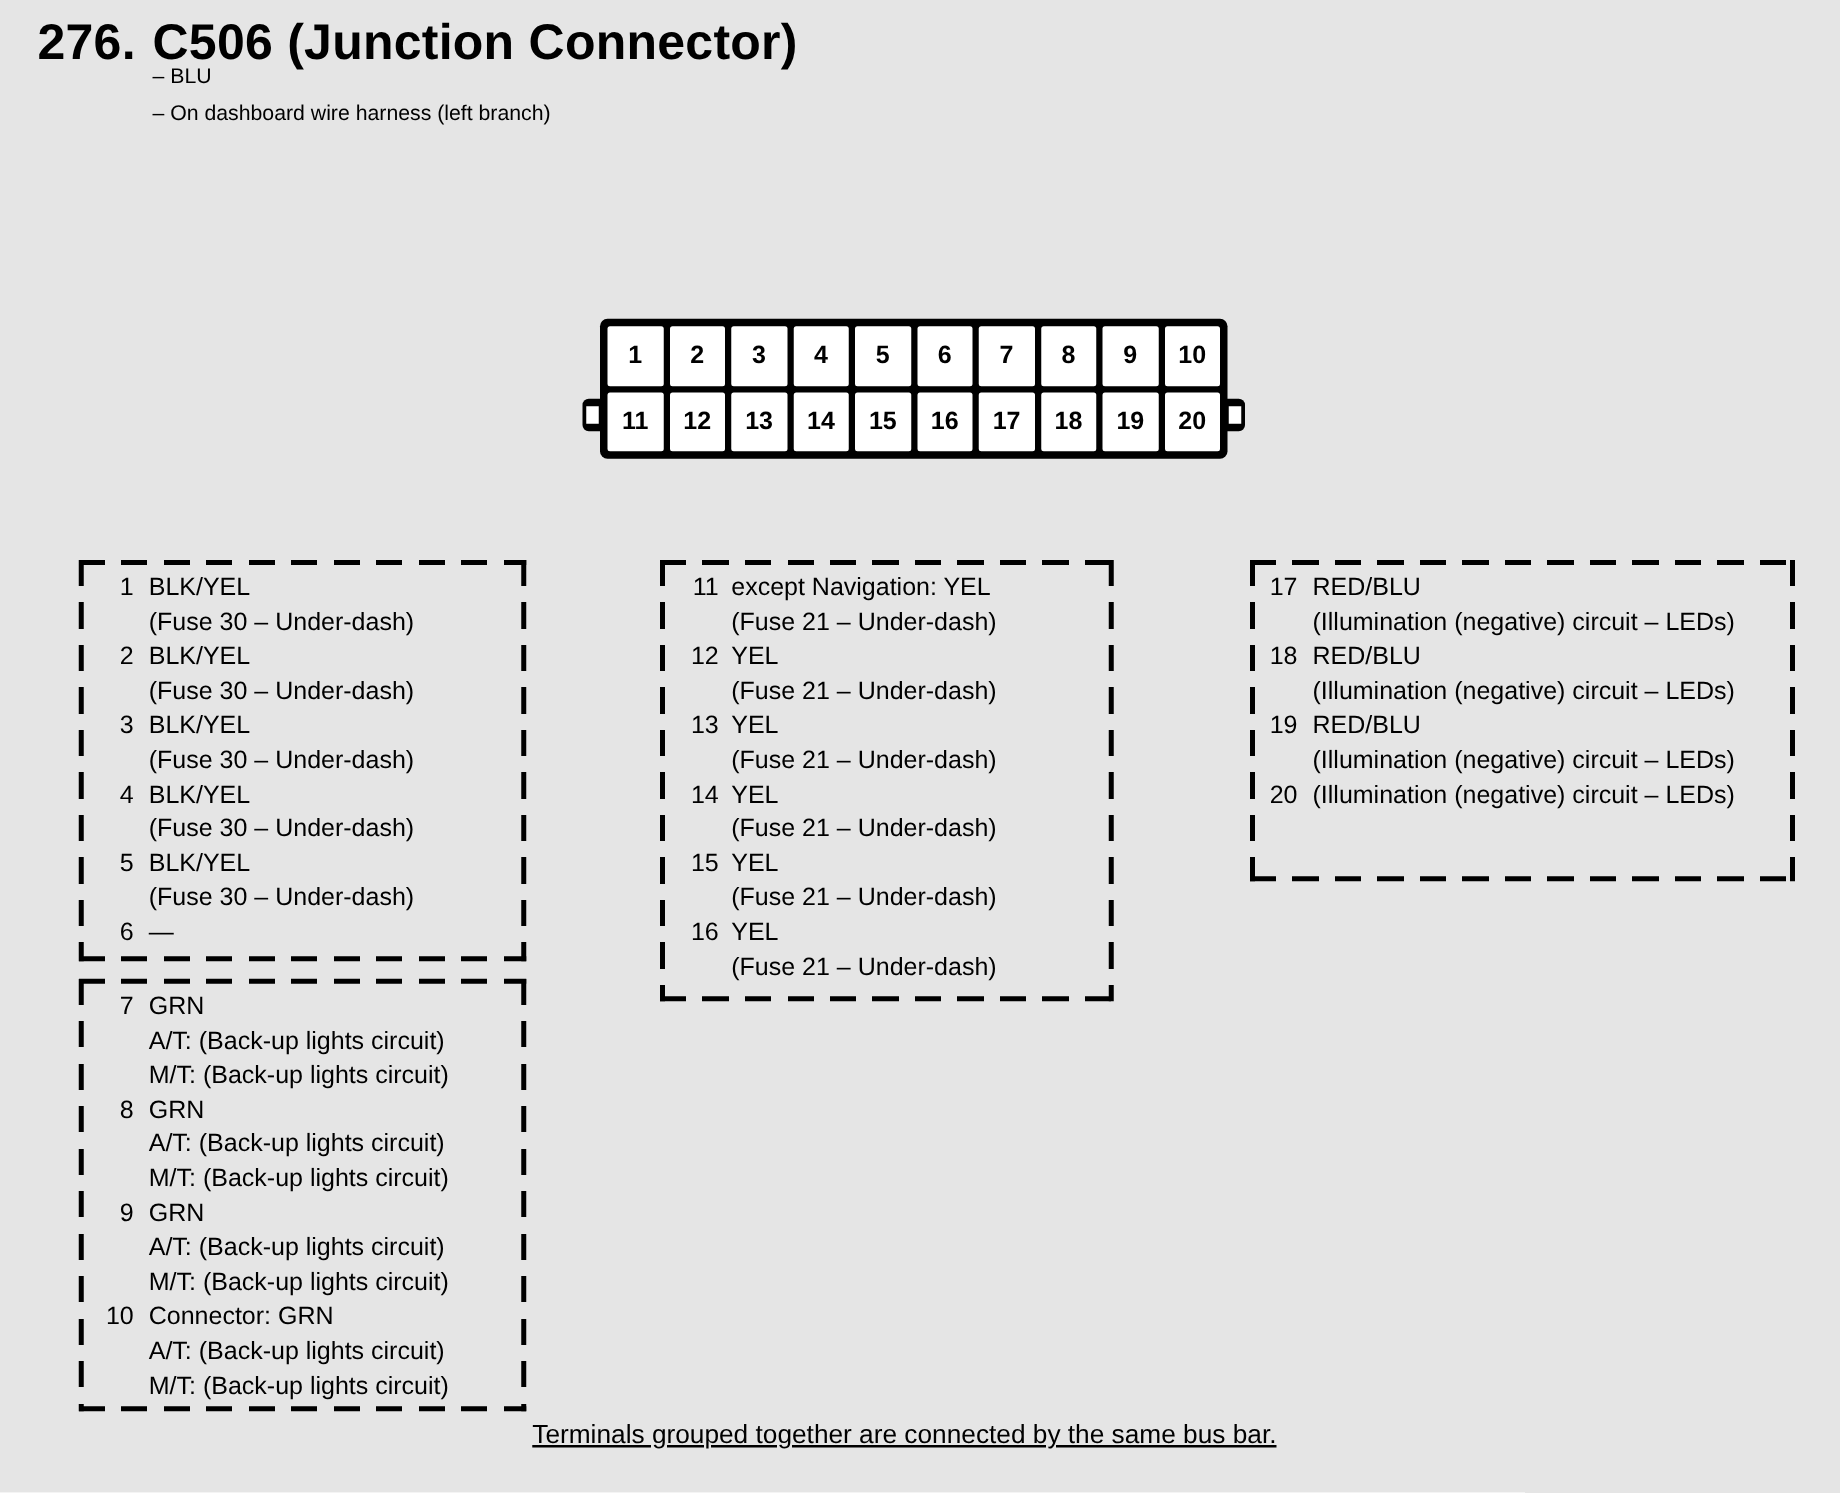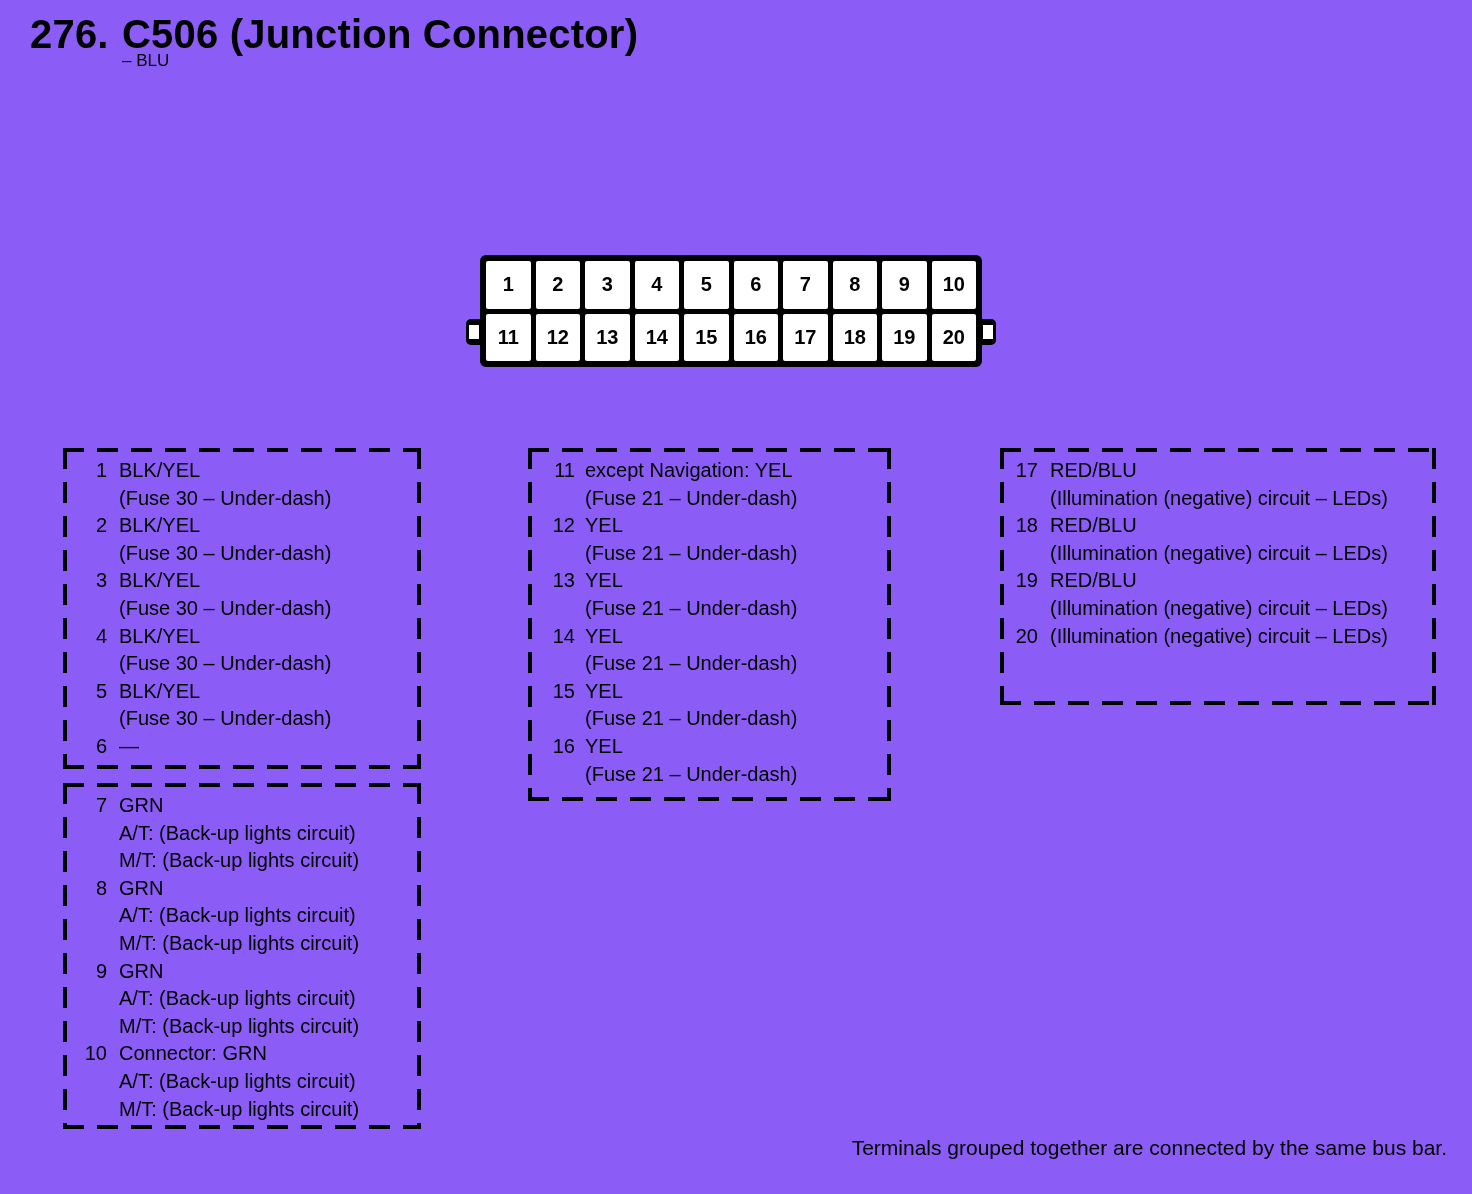--- a/index.html
+++ b/index.html
@@ -6,21 +6,21 @@
     margin: 0;
     padding: 0;
     background: #ffffff;
     color: #000000;
     font-family: "Liberation Sans", "DejaVu Sans", sans-serif;
   }
   .page {
     position: relative;
     width: 1472px;
     height: 1194px;
-    background: #8b5cf6;
+    background: #e5e5e5;
     overflow: hidden;
   }
   .abs { position: absolute; }
 
   
   .title-row {
     left: 30px;
     top: 12px;
     font-size: 40px;
     font-weight: bold;
@@ -113,35 +113,37 @@
   #group-0 { left: 63px;   top: 448px; width: 358px; height: 321px; --numw: 44px; --gapw: 12px; }
   #group-1 { left: 63px;   top: 783px; width: 358px; height: 346px; --numw: 44px; --gapw: 12px; }
   #group-2 { left: 528px;  top: 448px; width: 363px; height: 353px; --numw: 47px; --gapw: 10px; }
   #group-3 { left: 1000px; top: 448px; width: 436px; height: 257px; --numw: 38px; --gapw: 12px; }
 
   
   .footer {
     left: 0;
     top: 1136px;
     width: 1447px;
-    text-align: right;
+    text-align: center;
     font-size: 21px;
+    text-decoration: underline;
   }
 </style>
 </head>
 <body>
 
 <div class="page">
 
   <div class="abs title-row">
     <span class="title-num">276.</span><span>C506 (Junction Connector)</span>
   </div>
 
   <div class="abs bullets">
     <div>– BLU</div>
+    <div>– On dashboard wire harness (left branch)</div>
   </div>
 
   <div class="abs connector">
     <div class="tab tab-left">
       <div class="tab-slot"></div>
     </div>
     <div class="tab tab-right">
       <div class="tab-slot"></div>
     </div>
     <div class="connector-grid" id="connector-grid">

